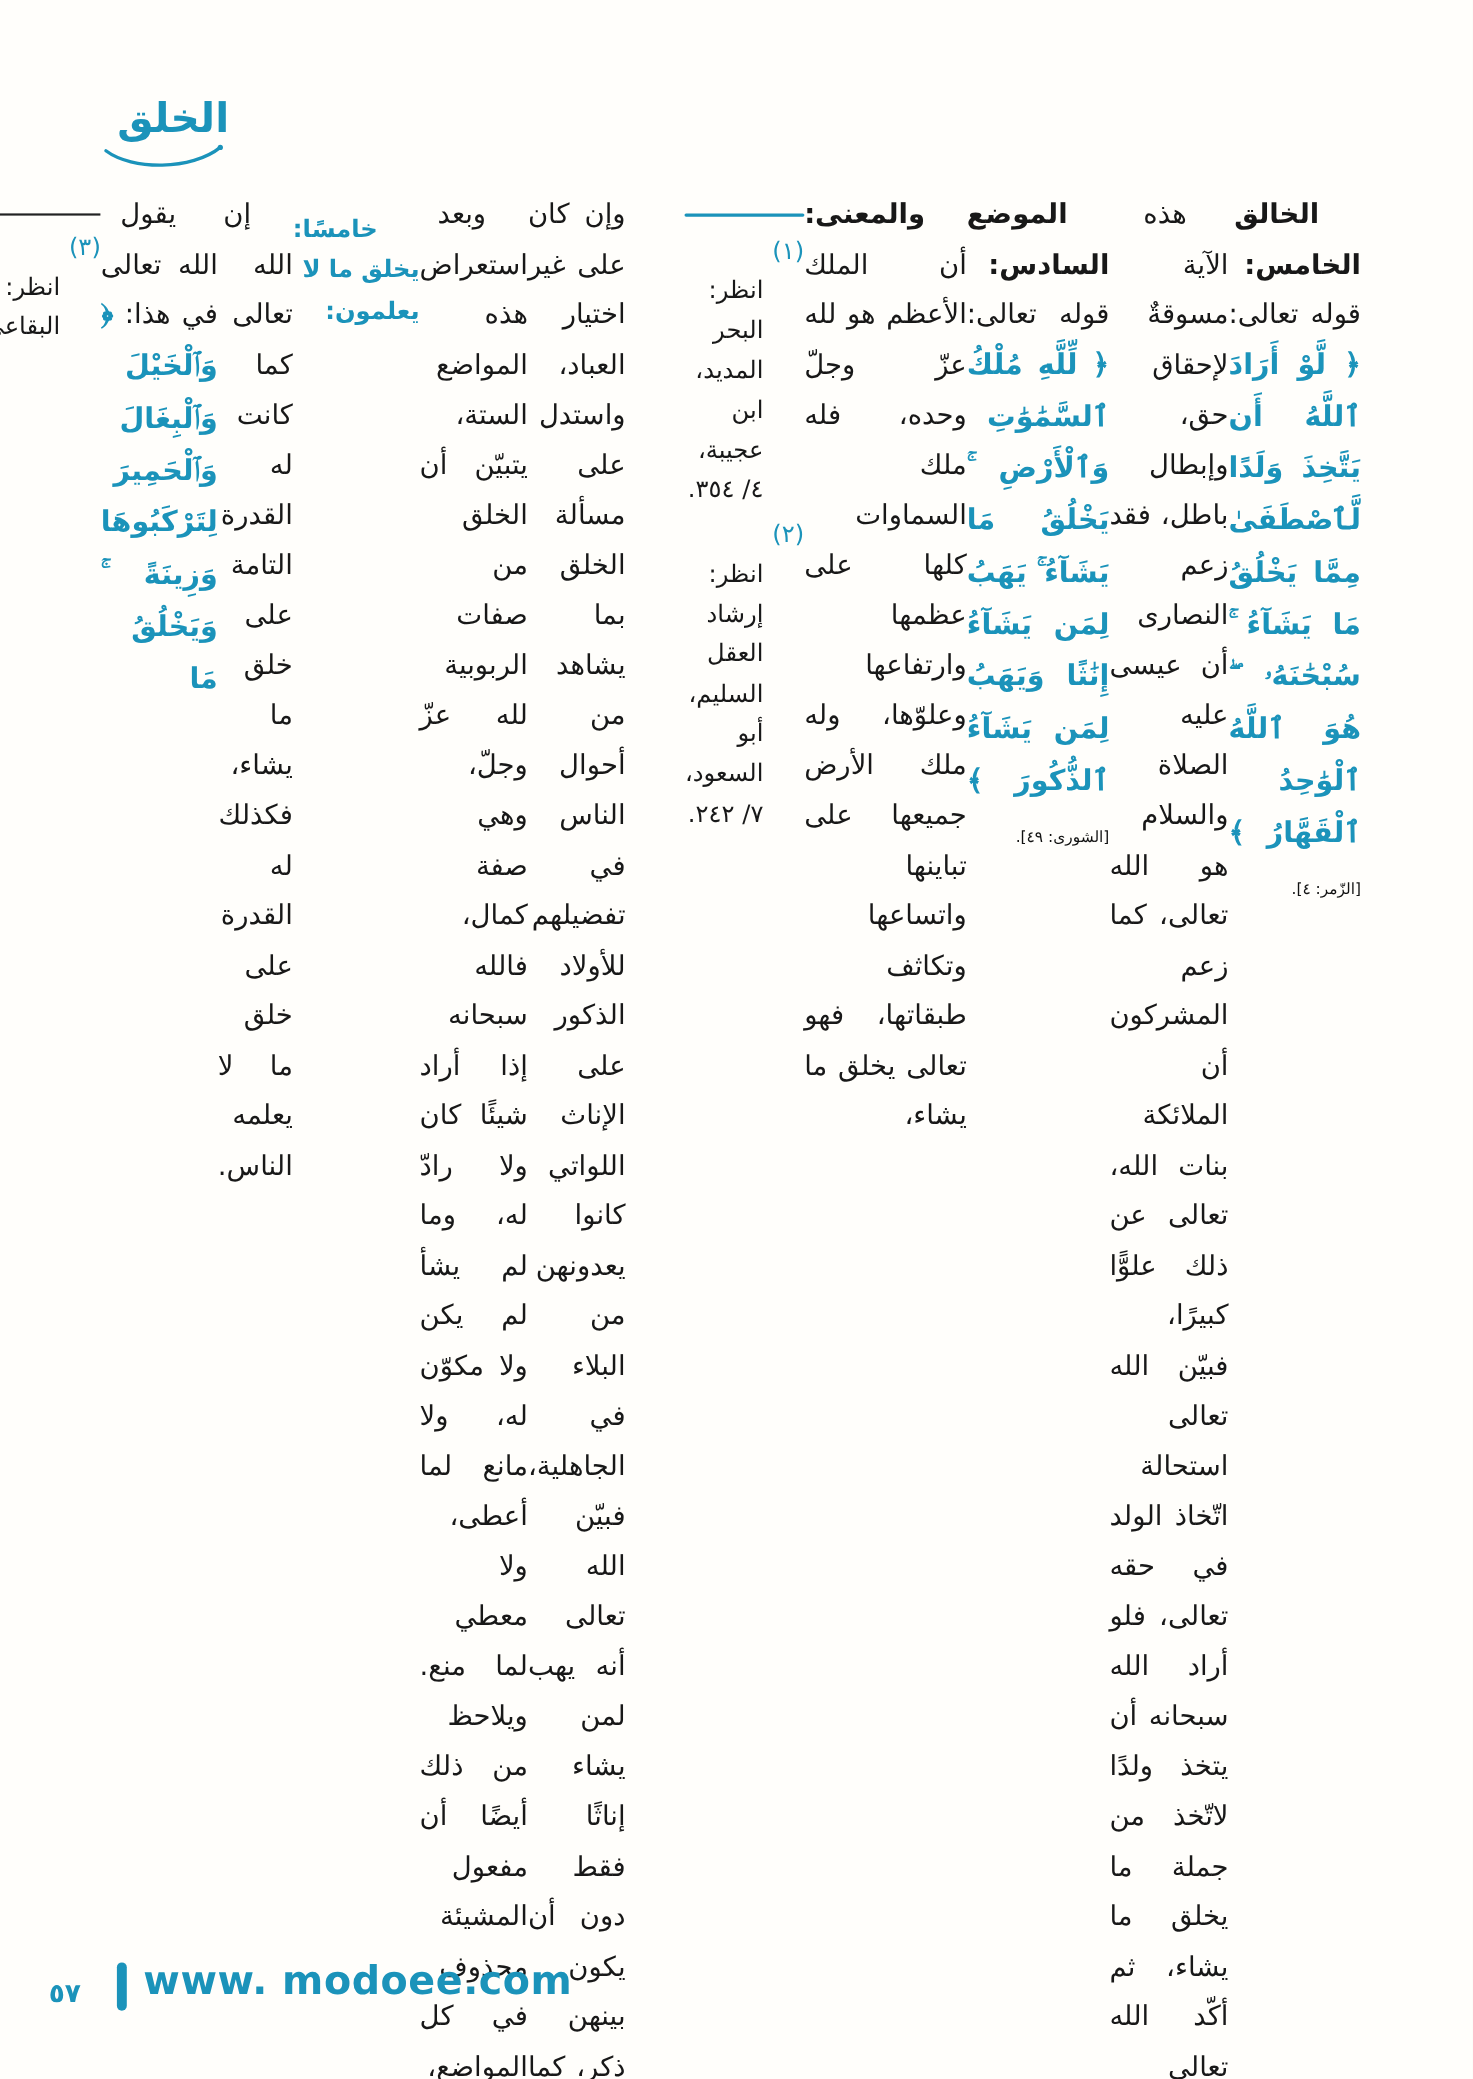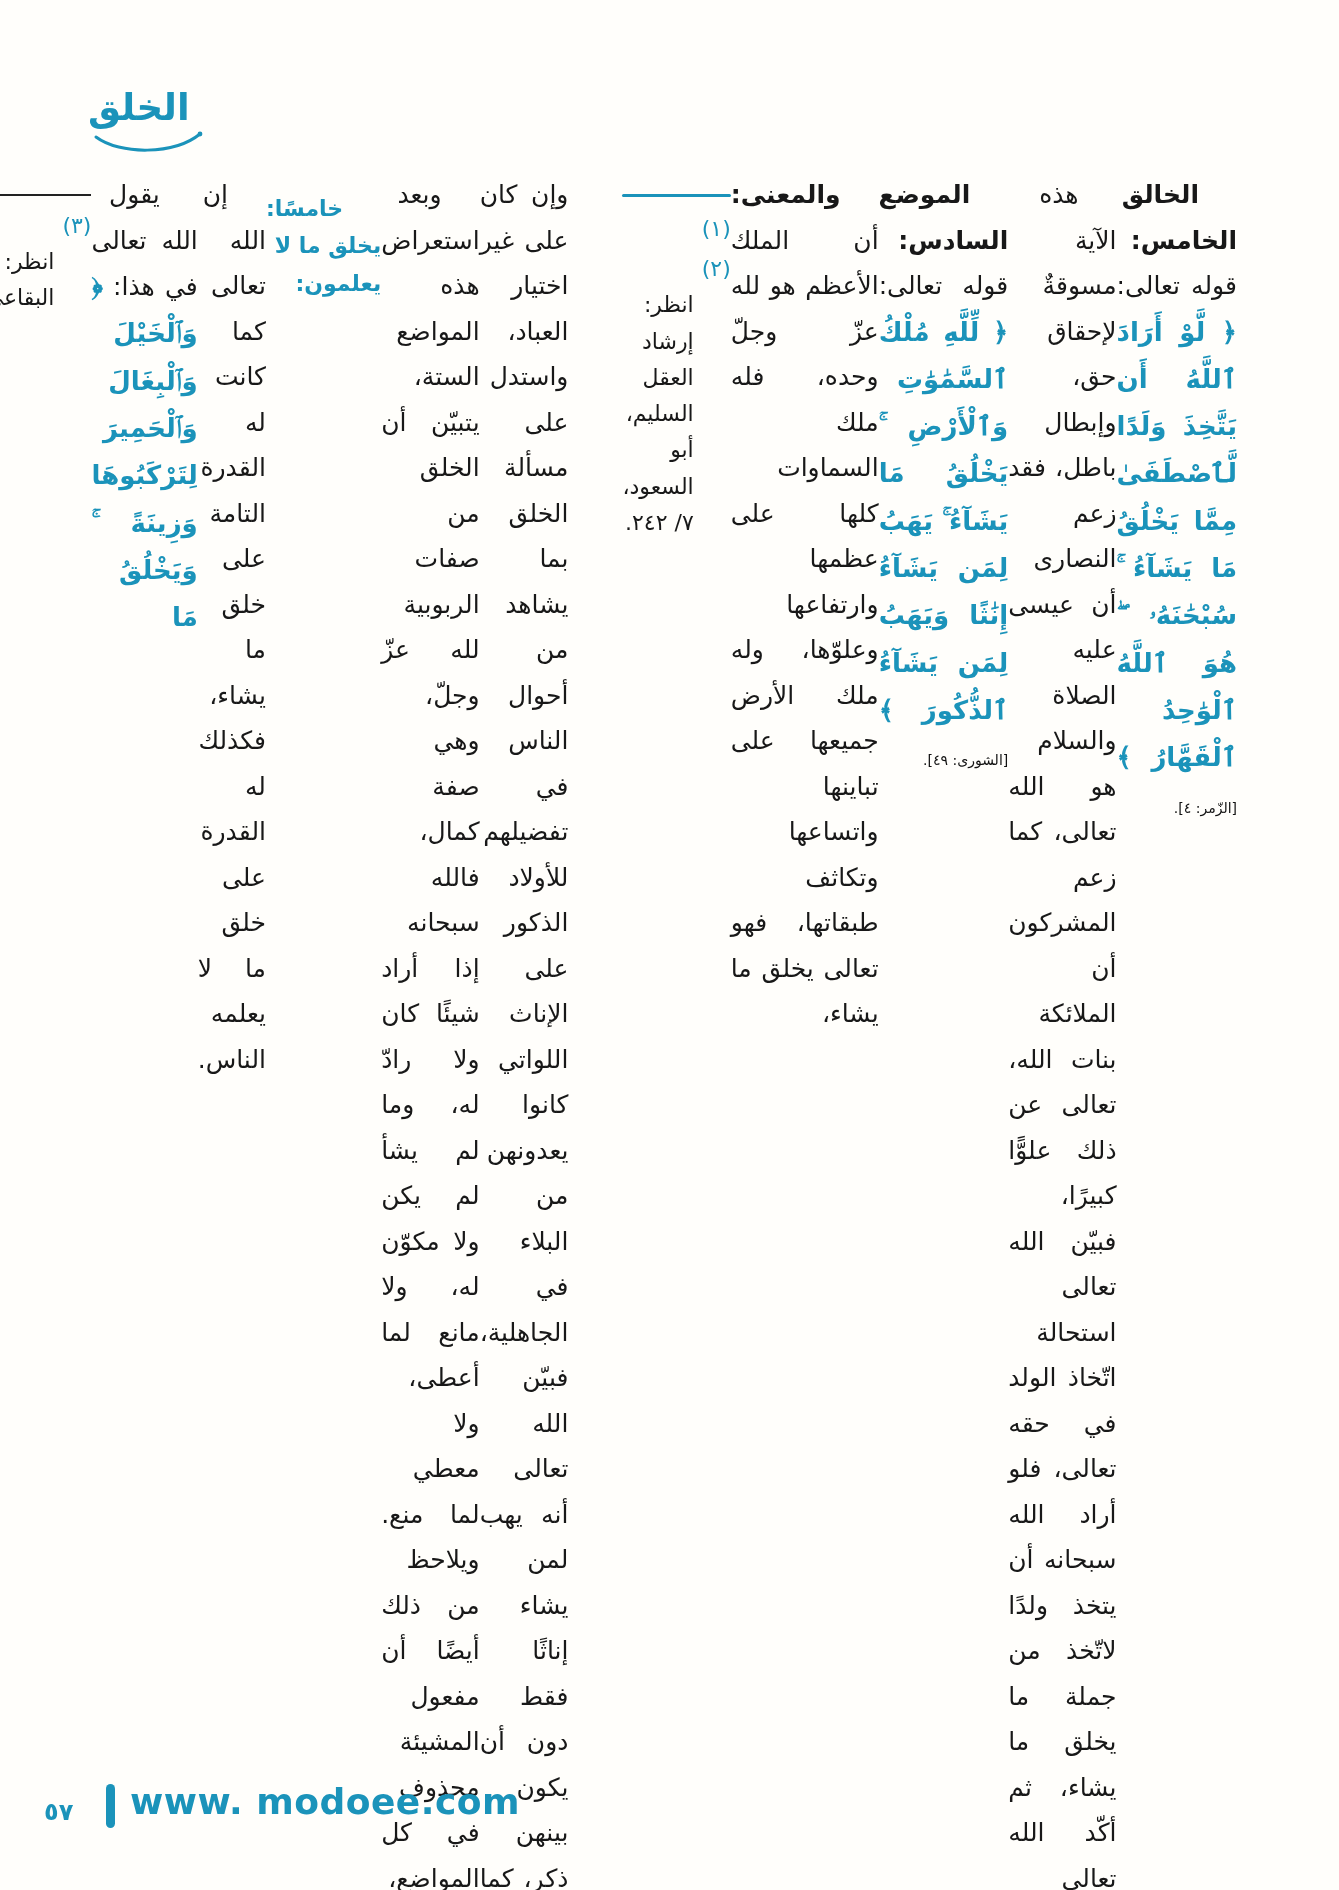--- a/index.html
+++ b/index.html
@@ -15,21 +15,21 @@
     color: #181818;
     overflow: hidden;
   }
 
   
   .section-header {
     position: absolute;
     top: 88px;
     left: 88px;
     width: 120px;
-    text-align: left;
+    text-align: right;
   }
   .section-header .word {
     color: var(--accent);
     font-size: 37px;
     font-weight: bold;
     line-height: 1.1;
     display: block;
   }
   .section-header svg { display: block; margin: 2px auto 0; }
 
@@ -141,20 +141,21 @@
       <p class="body-p indent"><span>هذه الآية مسوقةٌ لإحقاق حق، وإبطال باطل، فقد زعم النصارى أن عيسى عليه الصلاة والسلام هو الله تعالى، كما زعم المشركون أن الملائكة بنات الله، تعالى عن ذلك علوًّا كبيرًا، فبيّن الله تعالى استحالة اتّخاذ الولد في حقه تعالى، فلو أراد الله سبحانه أن يتخذ ولدًا لاتّخذ من جملة ما يخلق ما يشاء، ثم أكّد الله تعالى تنزّهه عن ذلك، فهو الله المتنزه عما زعموه وافتروا به عليه كذبًا وبهتانًا، وهو القهار لكل الكائنات المخلوقة، فكيف يتصوّر أن يتخذ من الأشياء الفانية ما يقوم مقامه؟!</span><span class="fn-marker">(٢)</span></p>
 
       <p class="body-p indent"><span class="bold-label">الموضع السادس:</span><span> قوله تعالى: </span><span class="verse">﴿ لِّلَّهِ مُلْكُ ٱلسَّمَٰوَٰتِ وَٱلْأَرْضِ ۚ يَخْلُقُ مَا يَشَآءُ ۚ يَهَبُ لِمَن يَشَآءُ إِنَٰثًا وَيَهَبُ لِمَن يَشَآءُ ٱلذُّكُورَ ﴾</span><span class="verse-ref"> [الشورى: ٤٩].</span></p>
 
       <p class="body-p indent"><span class="bold-label">والمعنى:</span><span> أن الملك الأعظم هو لله عزّ وجلّ وحده، فله ملك السماوات كلها على عظمها وارتفاعها وعلوّها، وله ملك الأرض جميعها على تباينها واتساعها وتكاثف طبقاتها، فهو تعالى يخلق ما يشاء،</span></p>
 
       <div class="footnote-block">
         <div class="fn-sep-accent"></div>
         <div class="footnote">
           <span class="num">(١)</span>
+          <span class="fn-text">انظر: البحر المديد، ابن عجيبة، ٤/ ٣٥٤.</span>
         </div>
         <div class="footnote">
           <span class="num">(٢)</span>
           <span class="fn-text">انظر: إرشاد العقل السليم، أبو السعود، ٧/ ٢٤٢.</span>
         </div>
       </div>
     </div>
 
     <div class="column">
 

